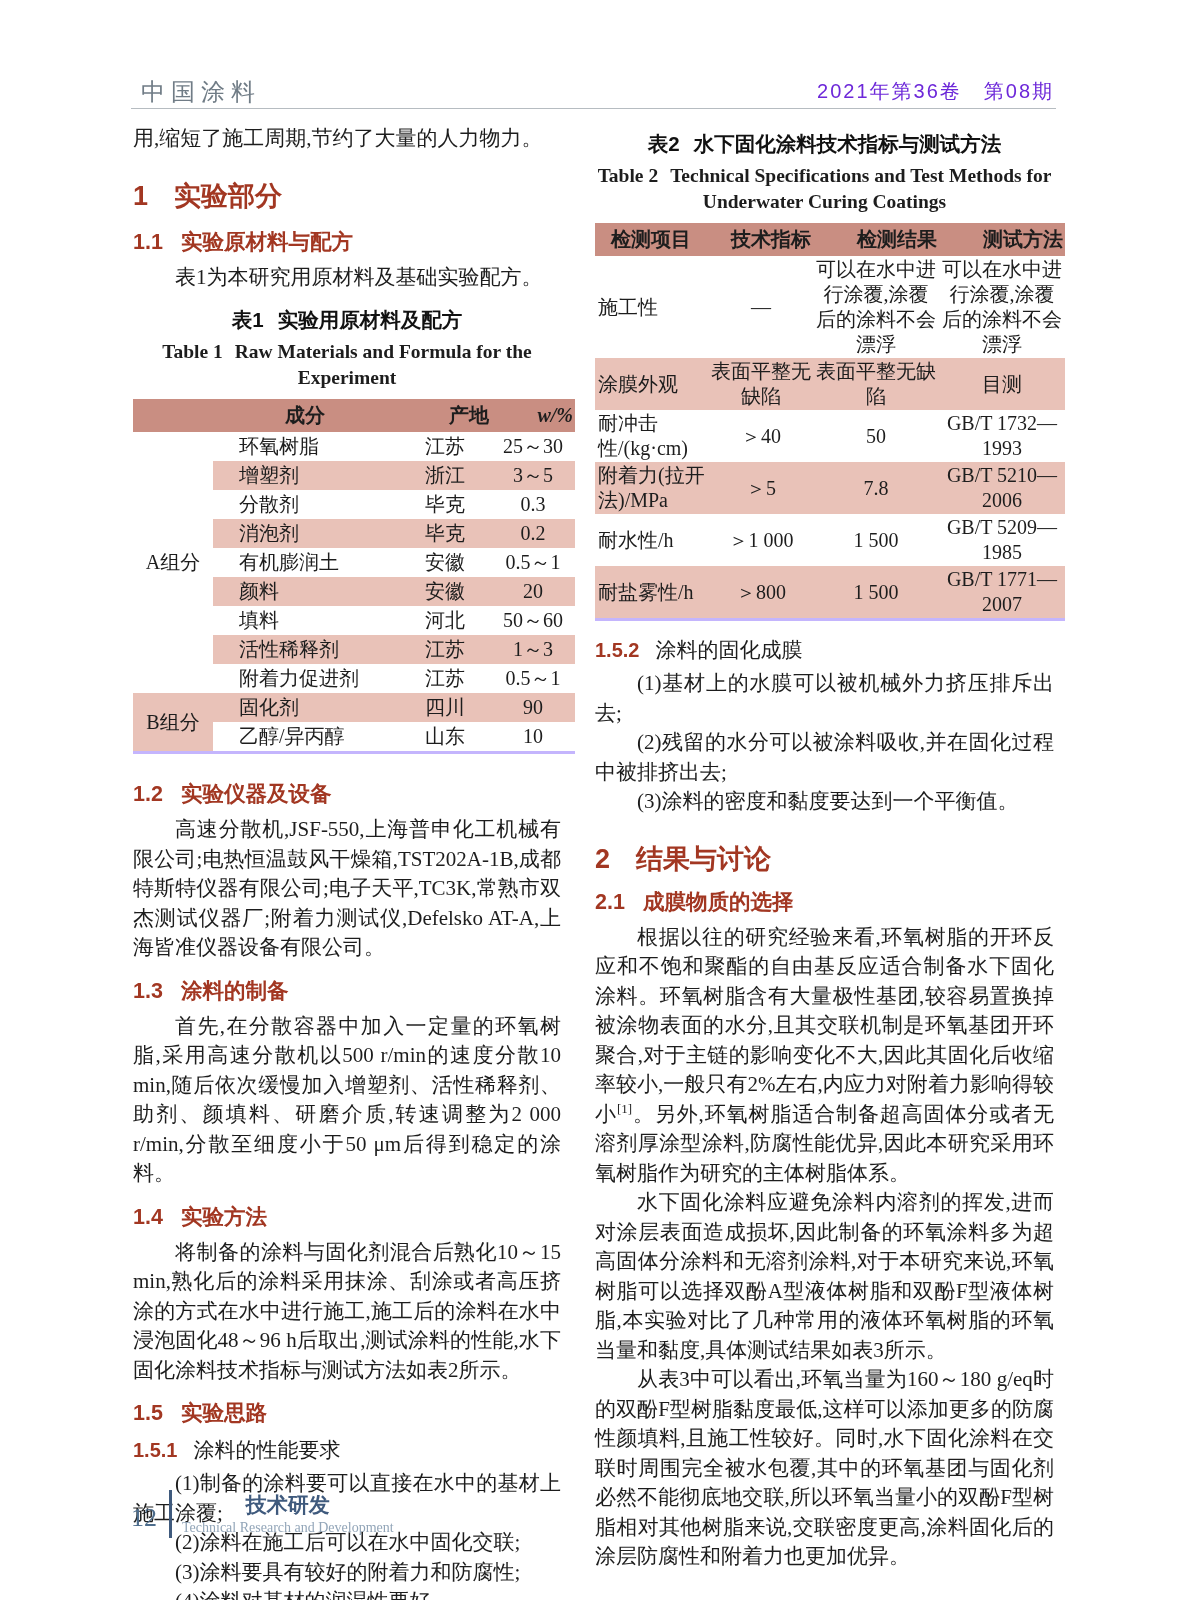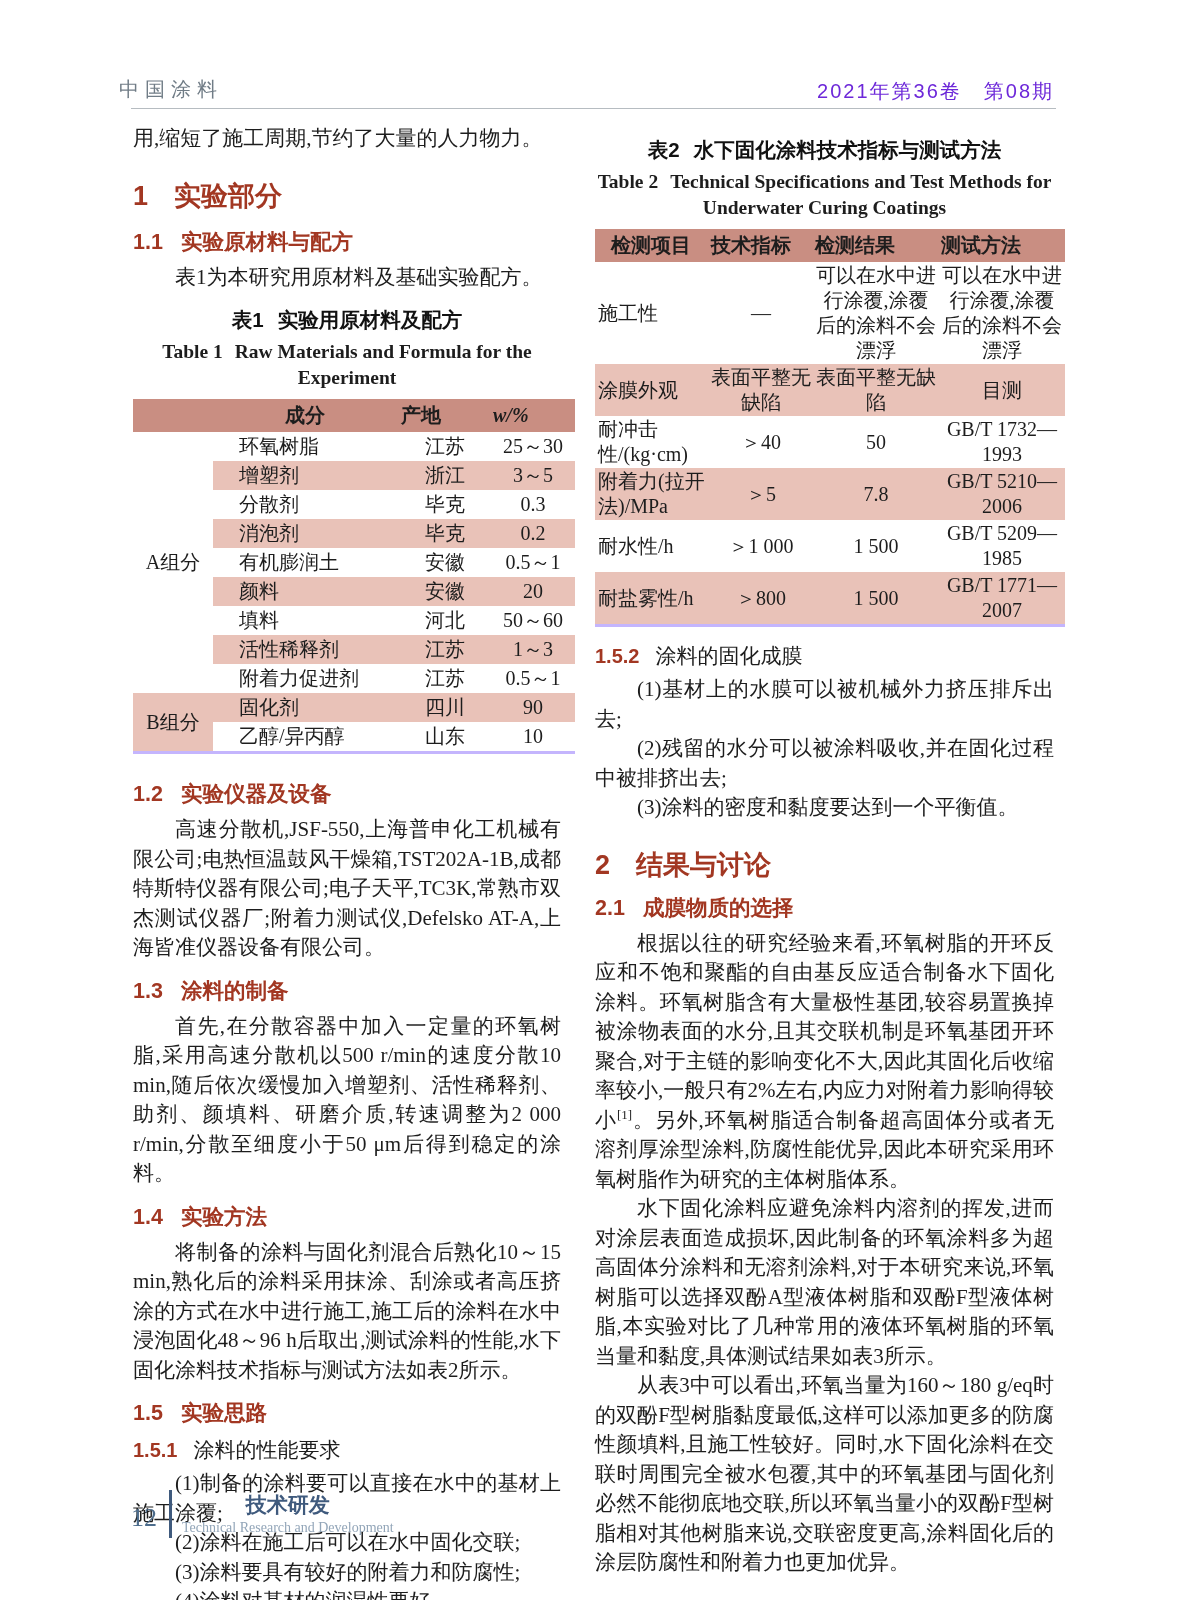--- a/index.html
+++ b/index.html
@@ -3,36 +3,36 @@
 <meta charset="utf-8">
 <style>
   html,body { margin:0; padding:0; background:#e8e8e8; }
   .page {
     position:relative; width:1187px; height:1600px; margin:0 auto;
     background:#ffffff; color:#1d1d1d;
     font-family:"Liberation Serif", serif; overflow:hidden;
   }
   
   .masthead-left {
-    position:absolute; left:119px; top:76px;
-    font-family:"Liberation Sans", sans-serif; font-size:20px;
+    position:absolute; left:141px; top:76px;
+    font-family:"Liberation Sans", sans-serif; font-size:24px;
     color:#707c86; letter-spacing:6px;
   }
   .masthead-right {
     position:absolute; right:133px; top:78px;
     font-family:"Liberation Sans", sans-serif; font-size:20px;
     color:#6d28d9; letter-spacing:2px;
   }
   .masthead-rule {
     position:absolute; left:131px; top:108px; width:925px; height:1px;
     background:#b6bcc1;
   }
   
   .col-left  { position:absolute; left:133px; top:124px; width:428px; }
-  .col-right { position:absolute; left:595px; top:126px; width:459px; }
+  .col-right { position:absolute; left:595px; top:120px; width:459px; }
 
   p.body {
     font-size:21px; line-height:29.5px; margin:0;
     text-align:justify; text-indent:2em;
   }
   p.body.noindent { text-indent:0; }
   sup.ref { font-size:13px; vertical-align:super; line-height:0; }
 
   .h1 {
     margin:24px 0 10px; color:#a23722;
@@ -60,21 +60,21 @@
     font-weight:bold; font-size:19.5px; line-height:26px; margin:2px 0 8px;
   }
   .cap-en .cap-label { margin-right:12px; }
   
   table.data {
     border-collapse:collapse; width:100%;
     border-bottom:3px solid #c4b5fd; table-layout:fixed;
   }
   table.data th {
     background:#c98e82; font-weight:bold; font-size:20px; height:31px;
-    padding:1px 2px; text-align:left;
+    padding:1px 2px; text-align:right;
   }
   table.data td {
     font-size:20px; padding:1px 2px; text-align:center; vertical-align:middle;
     line-height:25px;
   }
   .pink { background:#e9c2b8; }
   
   .t1 td { height:27px; }
   .t1 .c-grp  { width:76px; }
   .t1 .c-name { width:184px; text-align:left; padding-left:26px; }

